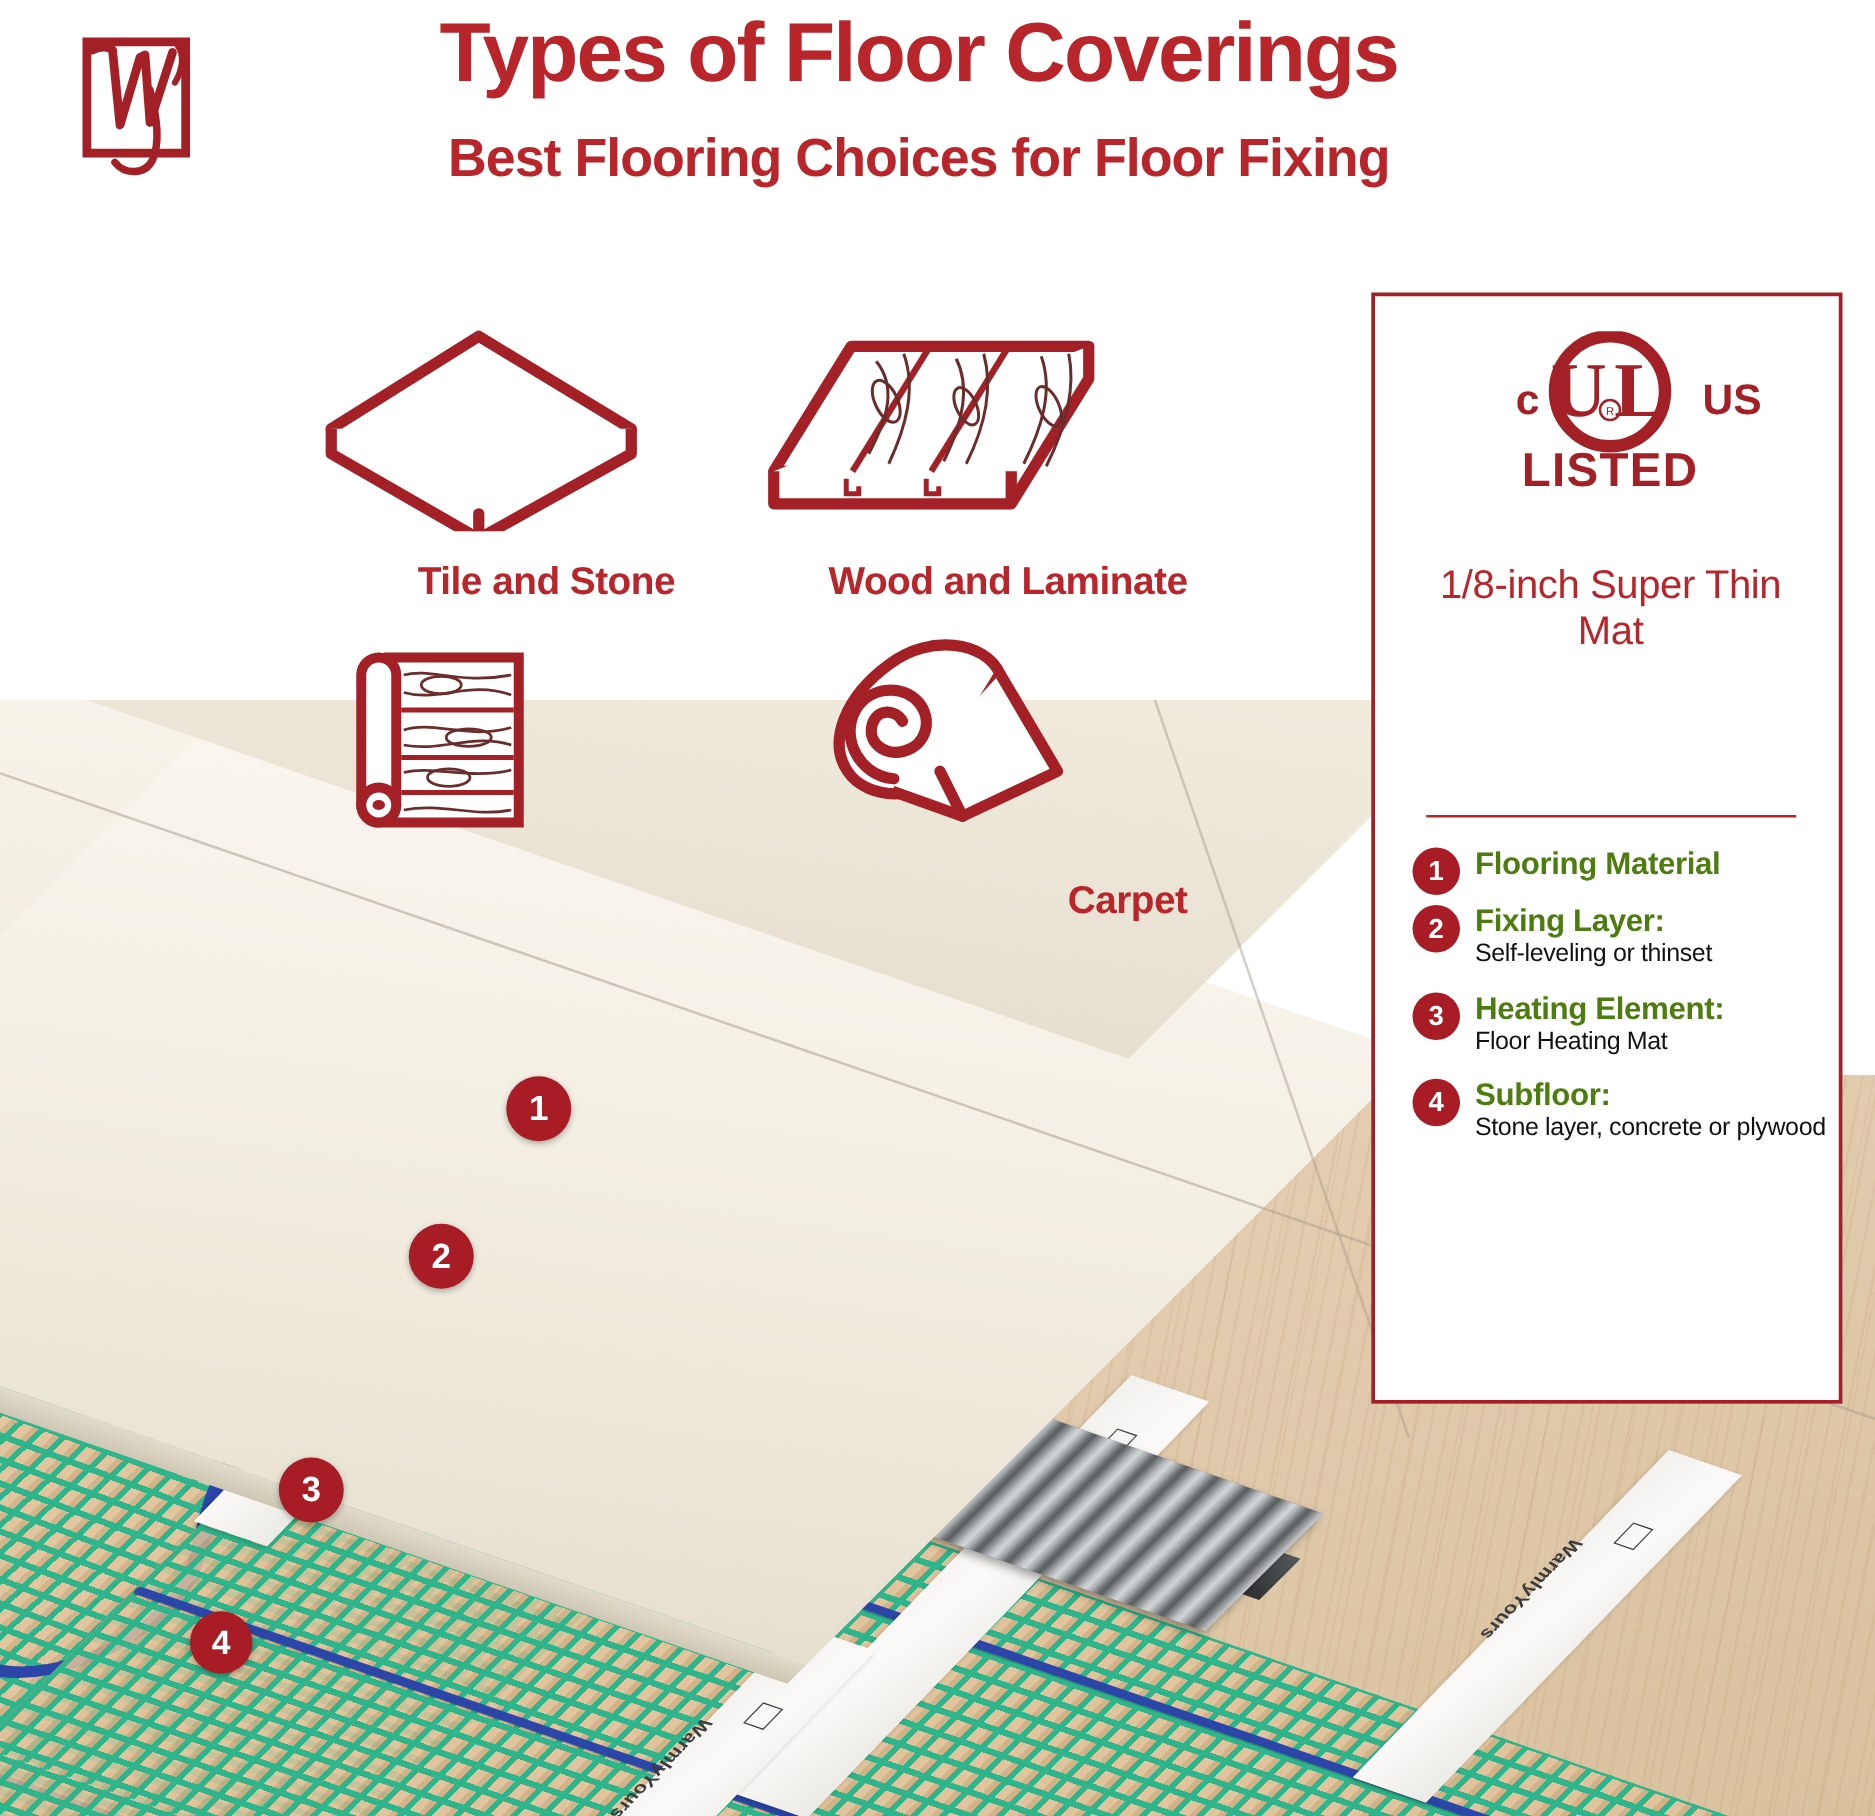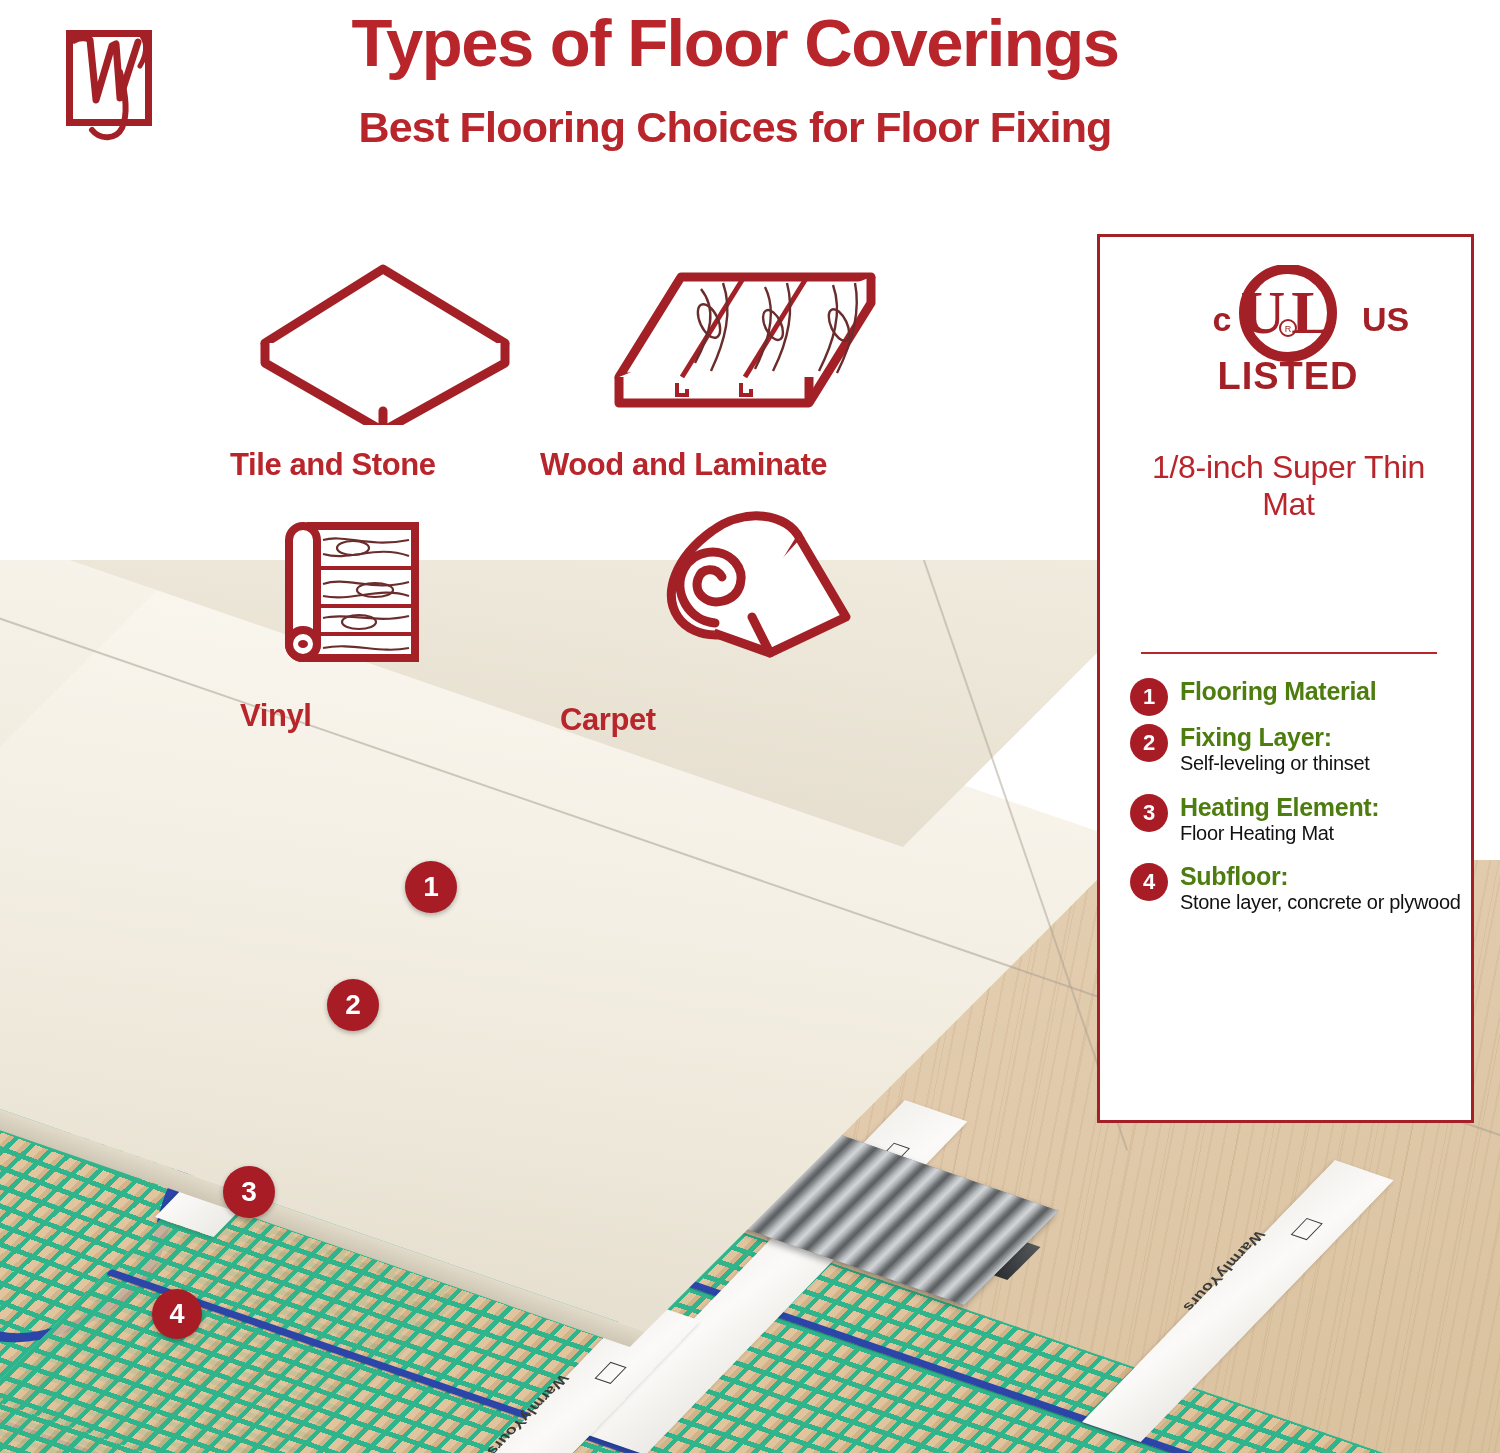--- a/index.html
+++ b/index.html
@@ -64,21 +64,21 @@
     background:linear-gradient(168deg,#fbf8f1 0%,#f4efe4 45%,#eee8da 75%,#e6dfd0 100%);}
   .tile-edge{position:absolute;background:linear-gradient(180deg,#e2dbcb,#cfc7b4);}
 
   
   .callout{position:absolute;border-radius:50%;background:#A81C25;color:#fff;
     display:flex;align-items:center;justify-content:center;font-weight:bold;
     box-shadow:0 2px 5px rgba(0,0,0,.3);font-family:"Liberation Sans", sans-serif;}
 
   
   .icons{position:absolute;left:230px;top:255px;width:720px;height:510px;}
-  .icon-cell{position:absolute;text-align:left;}
+  .icon-cell{position:absolute;text-align:right;}
   .icon-label{font-size:31px;font-weight:bold;color:#B8252B;letter-spacing:-0.4px;
               font-family:"Liberation Sans", sans-serif;}
 
   
   .panel{position:absolute;left:1097px;top:234px;width:377px;height:889px;
          background:#ffffff;border:3px solid #A32026;box-sizing:border-box;z-index:40;}
   .ul-wrap{position:absolute;left:0;top:28px;width:100%;height:130px;}
   .panel-h{position:absolute;width:100%;text-align:center;font-size:32px;font-weight:normal;
            color:#B8252B;line-height:1.15;letter-spacing:-0.3px;}
   .panel-rule{position:absolute;left:41px;top:415px;width:296px;height:2px;background:#B8252B;}
@@ -236,21 +236,20 @@
           <path d="M48 54 C76 62, 100 44, 134 56"></path>
           <ellipse cx="78" cy="48" rx="16" ry="7"></ellipse>
           <path d="M48 84 C72 76, 98 92, 134 82"></path>
           <ellipse cx="100" cy="90" rx="18" ry="7"></ellipse>
           <path d="M48 96 C78 102, 104 86, 134 96"></path>
           <path d="M48 118 C72 112, 100 124, 134 116"></path>
           <ellipse cx="84" cy="122" rx="17" ry="7"></ellipse>
           <path d="M48 148 C78 142, 104 154, 134 148"></path>
         </g>
       </svg>
-      <div class="icon-label" style="margin-top:18px;">Vinyl</div>
     </div>
 
     <div class="icon-cell" style="left:330px;top:250px;width:390px;">
       <svg width="270" height="175" viewBox="0 0 270 175" style="display:block;margin:0 auto;">
         <path d="M92 26 C124 2, 168 8, 180 34 L132 112 C118 136, 74 136, 58 112
                  C42 88, 56 52, 92 26 Z" fill="#fff" stroke="#A32026" stroke-width="9" stroke-linejoin="round"></path>
         <path d="M180 34 L226 112 L150 148 L94 128" fill="#fff" stroke="#A32026" stroke-width="9" stroke-linejoin="round"></path>
         <path d="M132 112 L150 148" stroke="#A32026" stroke-width="9" stroke-linecap="round"></path>
         <path d="M102 72 C96 62, 82 62, 78 74 C73 89, 88 100, 103 96 C122 91, 126 70, 115 57
                  C101 41, 74 45, 64 64 C52 87, 69 116, 95 118" fill="none" stroke="#A32026" stroke-width="9" stroke-linecap="round"></path>

